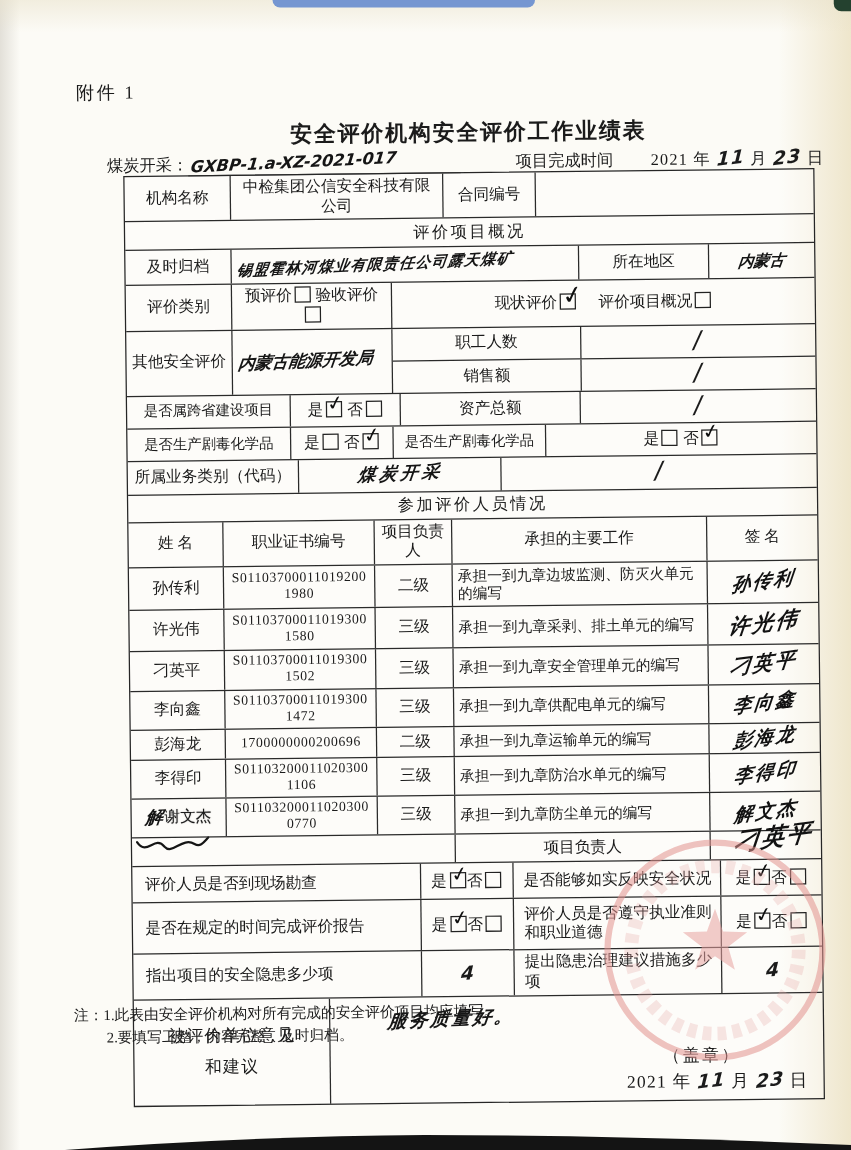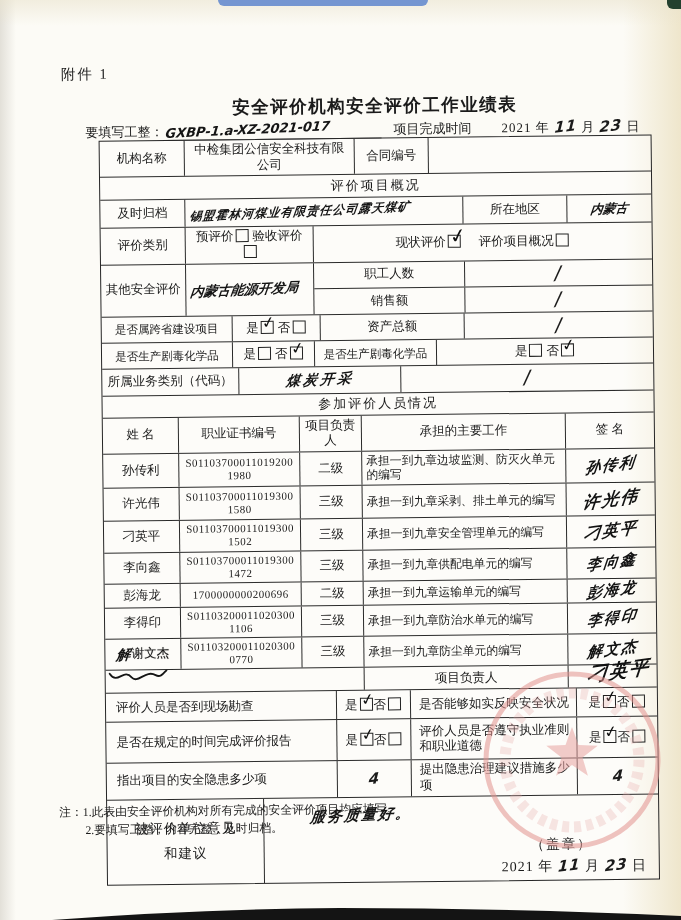--- a/index.html
+++ b/index.html
@@ -72,23 +72,23 @@
 <div class="page">
   <div class="blue-sliver"></div>
   <div class="corner-dot"></div>
 
   <div class="content">
 
     <div class="attach">附件 1</div>
     <div class="title">安全评价机构安全评价工作业绩表</div>
 
     <div class="projline">
-      <span class="lbl">要填写工整：</span>
+      <span class="lbl">煤炭开采：</span>
       <span class="pno"><span class="hw">GXBP-1.a-XZ-2021-017</span></span>
-      <span class="lbl" style="margin-left:12px;">项目完成时间</span>
+      <span class="lbl" style="margin-left:44px;">项目完成时间</span>
       <span class="datewrap">
         <span style="margin-left:22px;">2021</span>
         <span>年</span>
         <span class="hwnum">11</span>
         <span>月</span>
         <span class="hwnum">23</span>
         <span>日</span>
       </span>
     </div>
 

